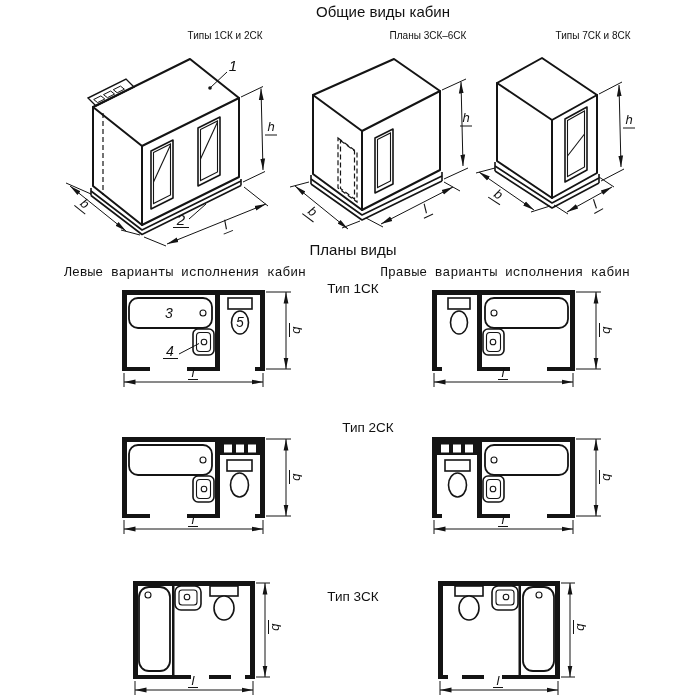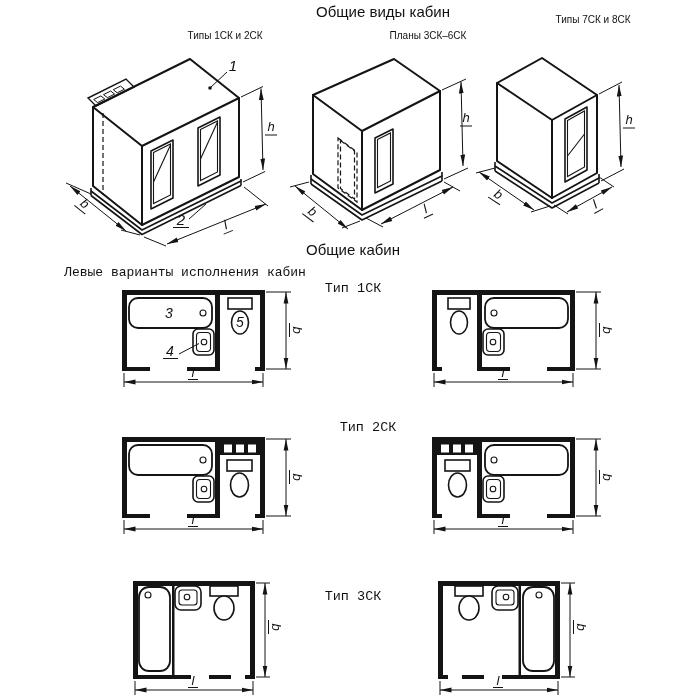--- a/index.html
+++ b/index.html
@@ -2,21 +2,21 @@
 <html><head>
 <meta charset="utf-8">
 <style>
   html,body{margin:0;padding:0;background:#fff;}
   #page{position:relative;width:700px;height:700px;background:#ffffff;overflow:hidden;
         font-family:"Liberation Sans",sans-serif;color:#111;}
   .lbl{position:absolute;transform:translateX(-50%);white-space:nowrap;color:#111;}
   .t-main{font-size:15px;}
   .t-sub{font-size:10px;margin-left:33px;}
   .t-hdr{font-size:13px;font-family:Liberation Mono, monospace;}
-  .t-typ{font-size:13.5px;font-family:Liberation Mono, monospace;}
+  .t-typ{font-size:13.5px;}
   svg{position:absolute;overflow:visible;}
   .ol  {fill:none;stroke:#141414;stroke-width:2;stroke-linejoin:round;stroke-linecap:round;}
   .md  {fill:none;stroke:#141414;stroke-width:1.6;stroke-linejoin:round;}
   .fx2 {fill:none;stroke:#141414;stroke-width:1.1;}
   .tn  {fill:none;stroke:#141414;stroke-width:1;}
   .dim {fill:none;stroke:#141414;stroke-width:1;}
   .dash{stroke-dasharray:5 3;stroke-width:1.2;}
   .wall{fill:#141414;stroke:none;}
   .whitefill{fill:#ffffff;stroke:none;}
   .fx  {fill:#ffffff;stroke:#141414;stroke-width:1.6;}
@@ -35,21 +35,21 @@
     <defs>
       <marker id="arr" viewBox="0 0 12 8" refX="11.5" refY="4" markerWidth="12" markerHeight="8" markerUnits="userSpaceOnUse" orient="auto-start-reverse">
         <path d="M11.5,4 L0,6.4 L0,1.6 Z" fill="#141414"></path>
       </marker>
     </defs>
   </svg>
 
   <div class="lbl t-main" style="left:383px;top:3px">Общие виды кабин</div>
   <div class="lbl t-sub" style="left:192px;top:30px">Типы 1СК и 2СК</div>
   <div class="lbl t-sub" style="left:395px;top:30px">Планы 3СК–6СК</div>
-  <div class="lbl t-sub" style="left:560px;top:14px">Типы 7СК и 8СК</div>
+  <div class="lbl t-sub" style="left:560px;top:30px">Типы 7СК и 8СК</div>
 
   <svg style="left:60px;top:55px" width="220" height="200" viewBox="0 0 220 200">
     <g>
       <path class="ol" d="M33,52 L33,131 L82,170 L179,122 L179,43 L130,4 Z"></path>
       <path class="ol" d="M82,170 L82,91 M82,91 L179,43 M82,91 L33,52"></path>
       <path class="tn dash" d="M43,58 L43,140"></path>
       <g>
         <path class="md" d="M31,136 L82,175 L181,126"></path>
         <path class="md" d="M31,140.5 L82,179.5 L181,130.5"></path>
         <path class="md" d="M31,133 L31,140.5 M181,124 L181,130.5"></path>
@@ -185,22 +185,23 @@
     <g>
       <path class="tn" d="M129,36 L152,24 M131,123 L154,111"></path>
       <path class="dim" d="M149,27 L151,109" marker-start="url(#arr)" marker-end="url(#arr)"></path>
       <g transform="translate(159,66)">
         <text class="dl" text-anchor="middle">h</text>
         <line class="tn" x1="-6" y1="4" x2="6" y2="4"></line>
       </g>
     </g>
   </svg>
 
-  <div class="lbl t-main" style="left:353px;top:241px">Общие кабин</div>
+  <div class="lbl t-main" style="left:353px;top:241px">Планы виды</div>
   <div class="lbl t-hdr" style="left:185px;top:265px">Левые варианты исполнения кабин</div>
+  <div class="lbl t-hdr" style="left:505px;top:265px">Правые варианты исполнения кабин</div>
   <div class="lbl t-typ" style="left:353px;top:281px">Тип 1СК</div>
   <div class="lbl t-typ" style="left:368px;top:420px">Тип 2СК</div>
   <div class="lbl t-typ" style="left:353px;top:589px">Тип 3СК</div>
 
   <svg style="left:100px;top:285px" width="205" height="110" viewBox="0 0 205 110">
     <g>
       <rect class="wall" x="22" y="5" width="143" height="5"></rect>
       <rect class="wall" x="22" y="5" width="5" height="81"></rect>
       <rect class="wall" x="160" y="5" width="5" height="81"></rect>
       <rect class="wall" x="115" y="10" width="5" height="76"></rect>

